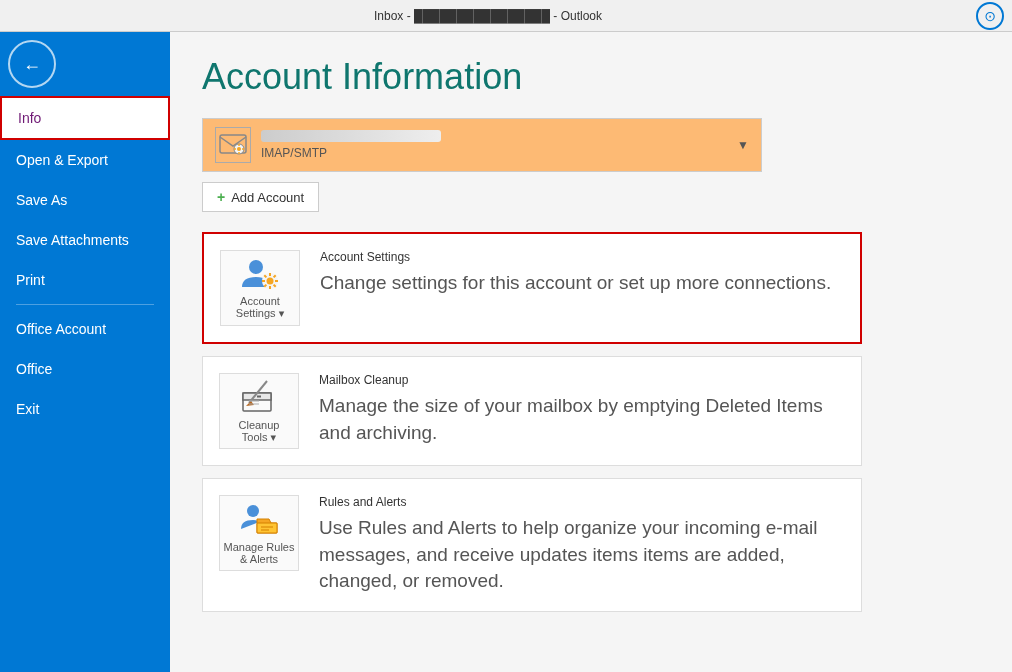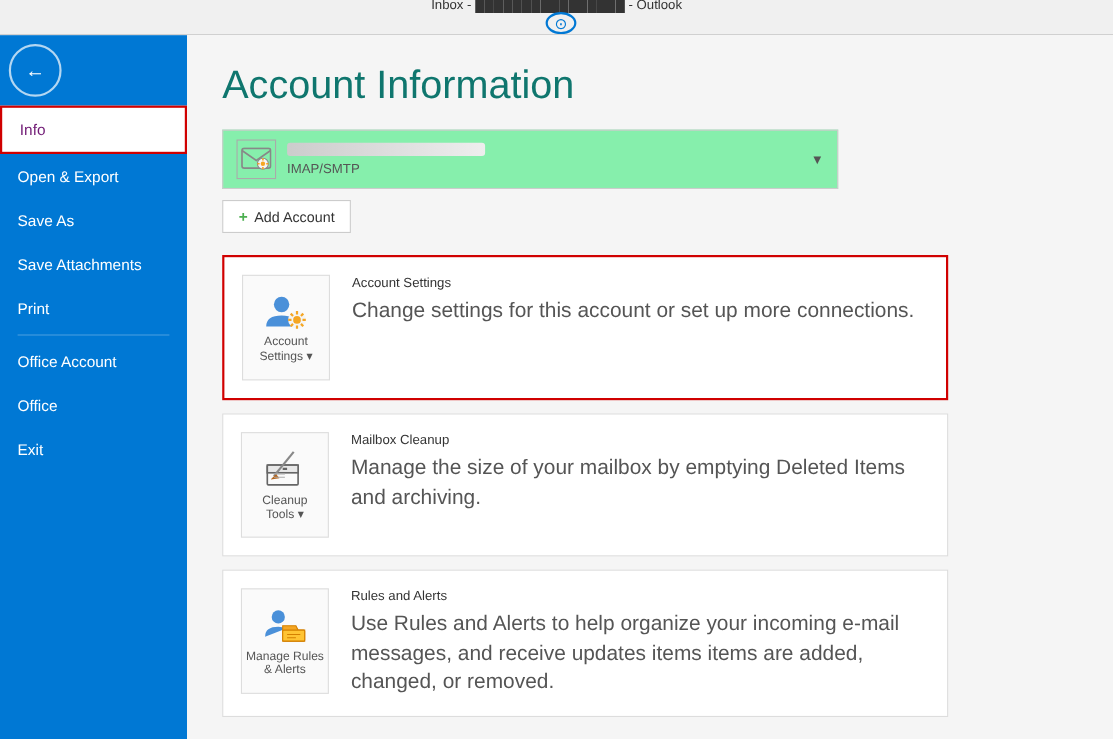--- a/index.html
+++ b/index.html
@@ -9,21 +9,20 @@
     .title-bar {
       background: #f0f0f0;
       height: 32px;
       display: flex;
       align-items: center;
       justify-content: flex-end;
       padding: 0 8px;
       border-bottom: 1px solid #ccc;
       font-size: 12px;
       color: #333;
-      flex-direction: column;
     }
     .title-bar-text {
       flex: 1;
       text-align: center;
       font-size: 12px;
       color: #333;
     }
     .title-bar-icon {
       width: 28px; height: 28px;
       border: 2px solid #0078d4;
@@ -88,21 +87,21 @@
       font-size: 36px;
       font-weight: 300;
       color: #0f766e;
       margin-bottom: 20px;
     }
 
     
     .account-selector {
       display: flex;
       align-items: center;
-      background: #86efac;
+      background: #fdba74;
       border: 1px solid #ccc;
       padding: 8px 12px;
       max-width: 560px;
       margin-bottom: 10px;
     }
     .account-icon-box {
       width: 36px; height: 36px;
       border: 1px solid #aaa;
       display: flex; align-items: center; justify-content: center;
       margin-right: 10px;
@@ -155,21 +154,21 @@
       padding: 16px;
       max-width: 660px;
       margin-bottom: 12px;
     }
     .feature-card.highlighted {
       border: 2px solid #d00000;
     }
     .card-icon-box {
       width: 80px;
       min-width: 80px;
-      height: 96px;
+      height: 76px;
       border: 1px solid #ddd;
       display: flex;
       flex-direction: column;
       align-items: center;
       justify-content: center;
       margin-right: 20px;
       font-size: 11px;
       color: #555;
       cursor: pointer;
       background: #fafafa;

